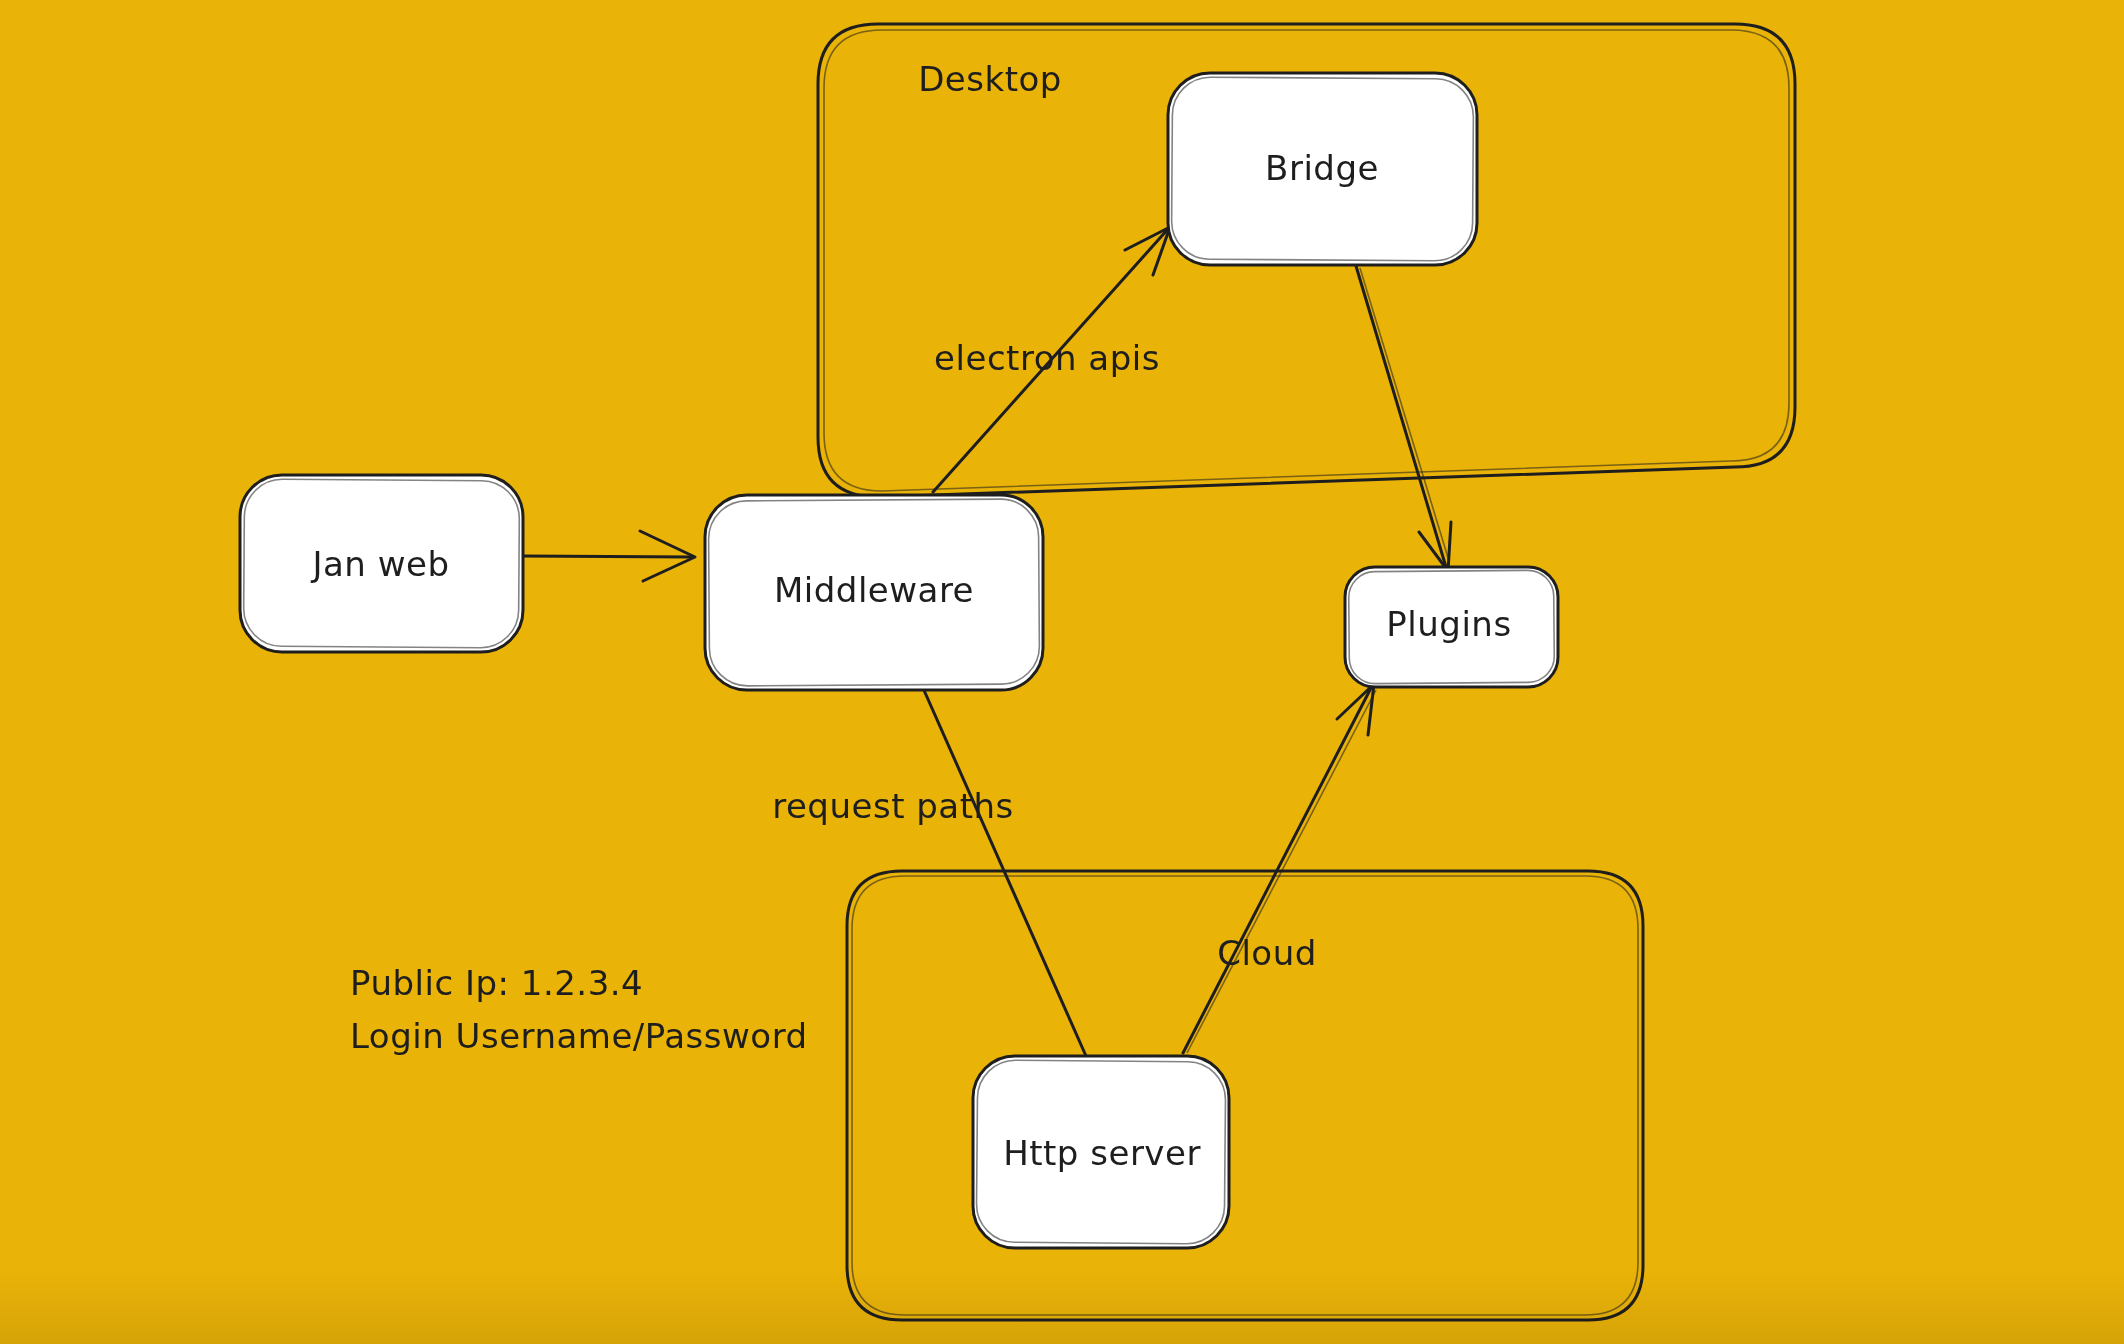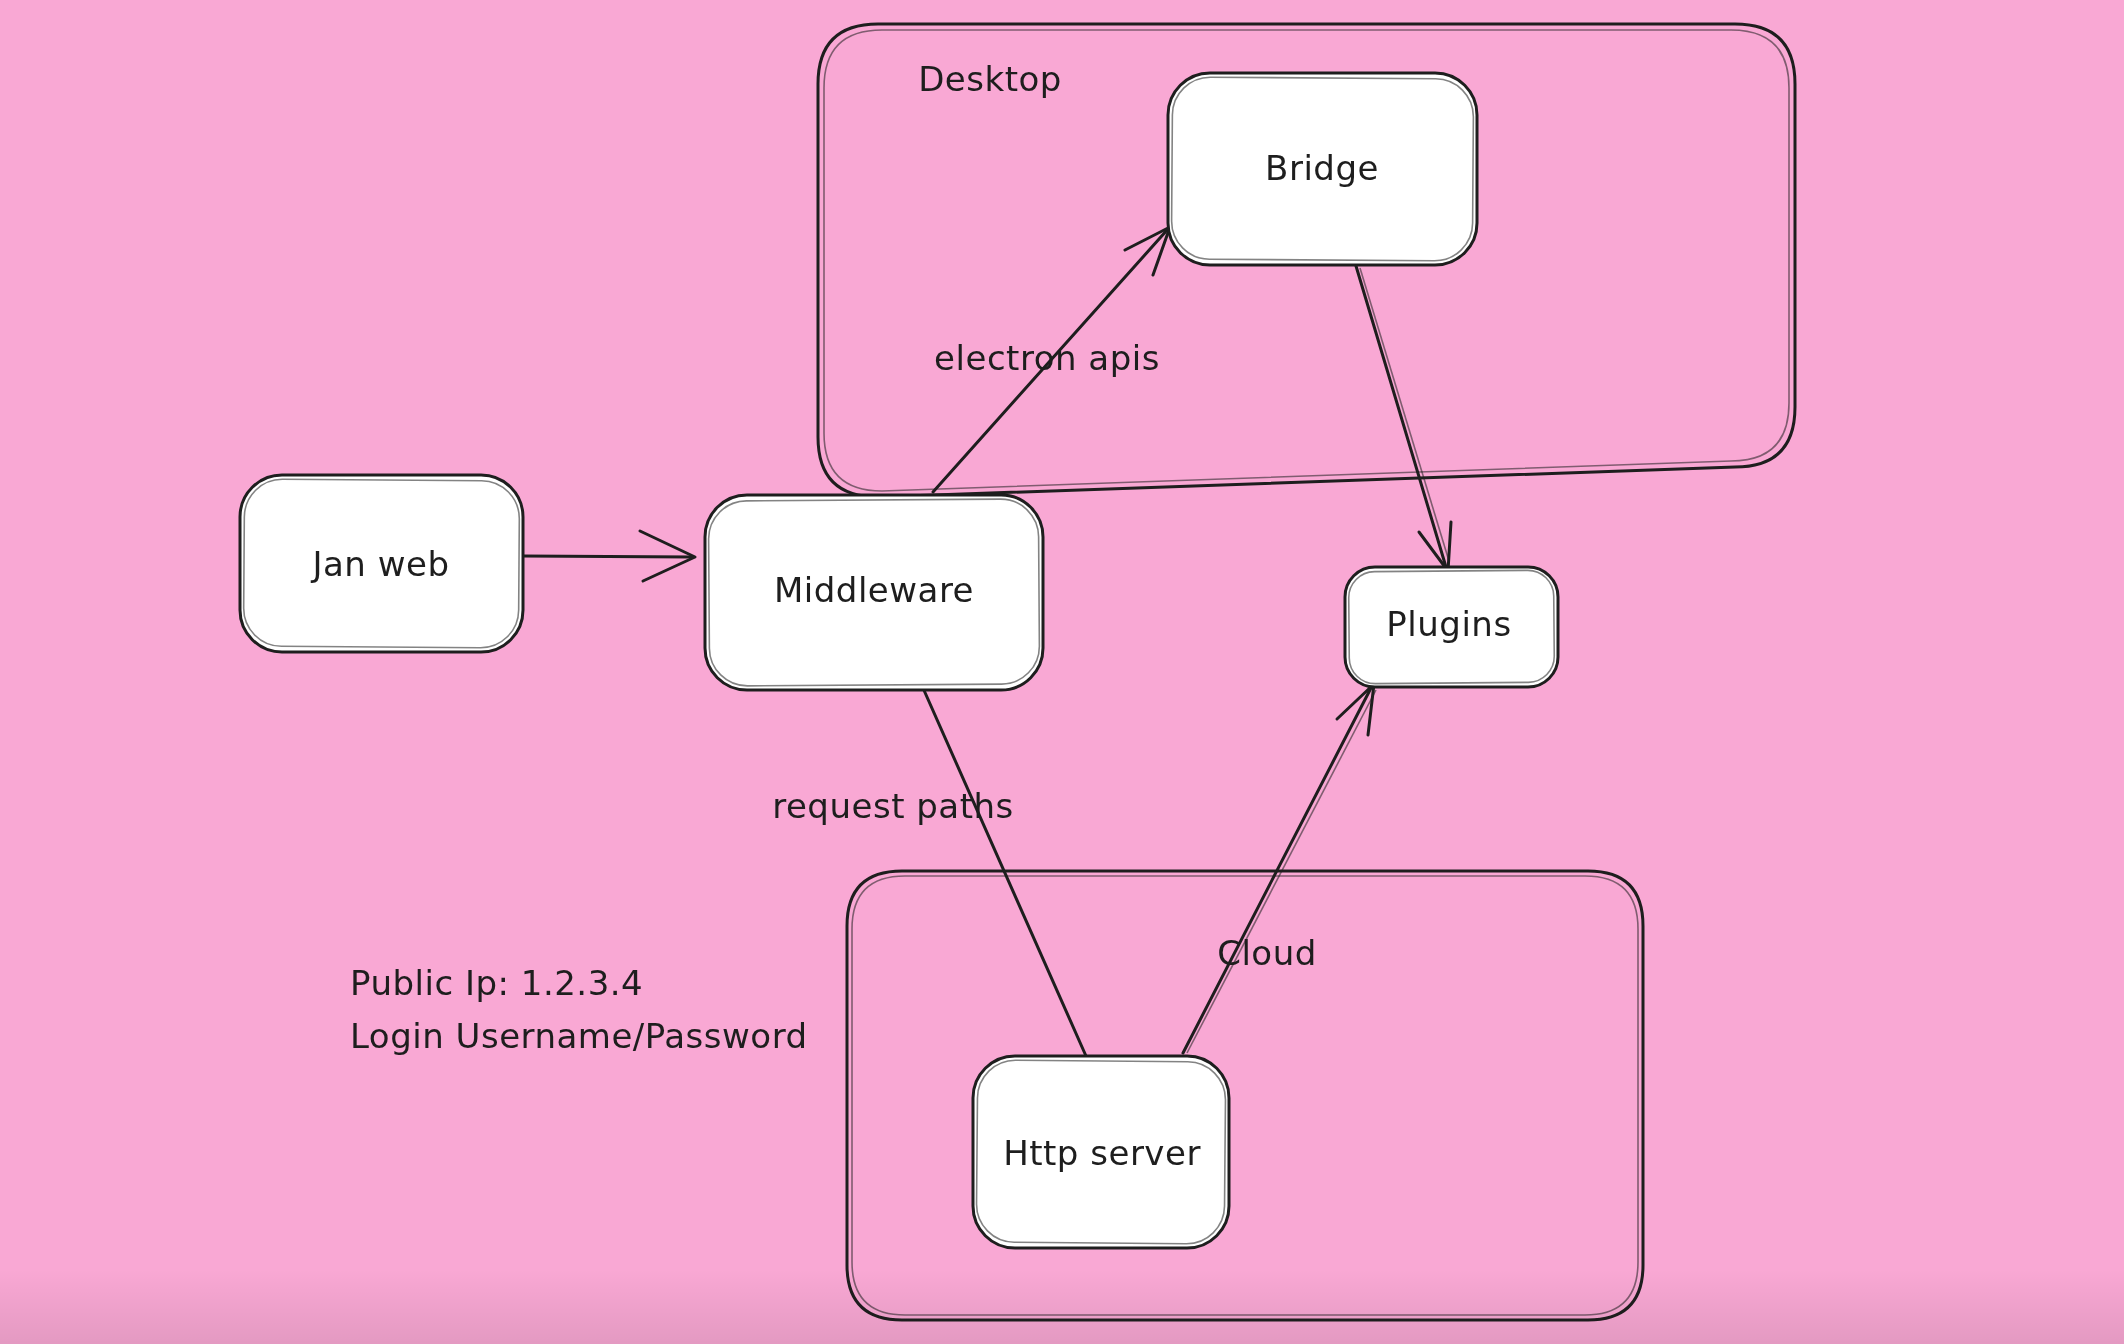--- a/index.html
+++ b/index.html
@@ -6,21 +6,21 @@
     margin: 0;
     padding: 0;
     background: #ffffff;
     font-family: "DejaVu Sans", "Liberation Sans", sans-serif;
   }
   #stage {
     position: relative;
     width: 2124px;
     height: 1344px;
     overflow: hidden;
-    background: #f9a8d4;
+    background: #eab308;
   }
   svg { display: block; }
   .shape {
     fill: none;
     stroke: #1e1e1e;
     stroke-width: 3;
     stroke-linecap: round;
     stroke-linejoin: round;
   }
   .node-shape {

